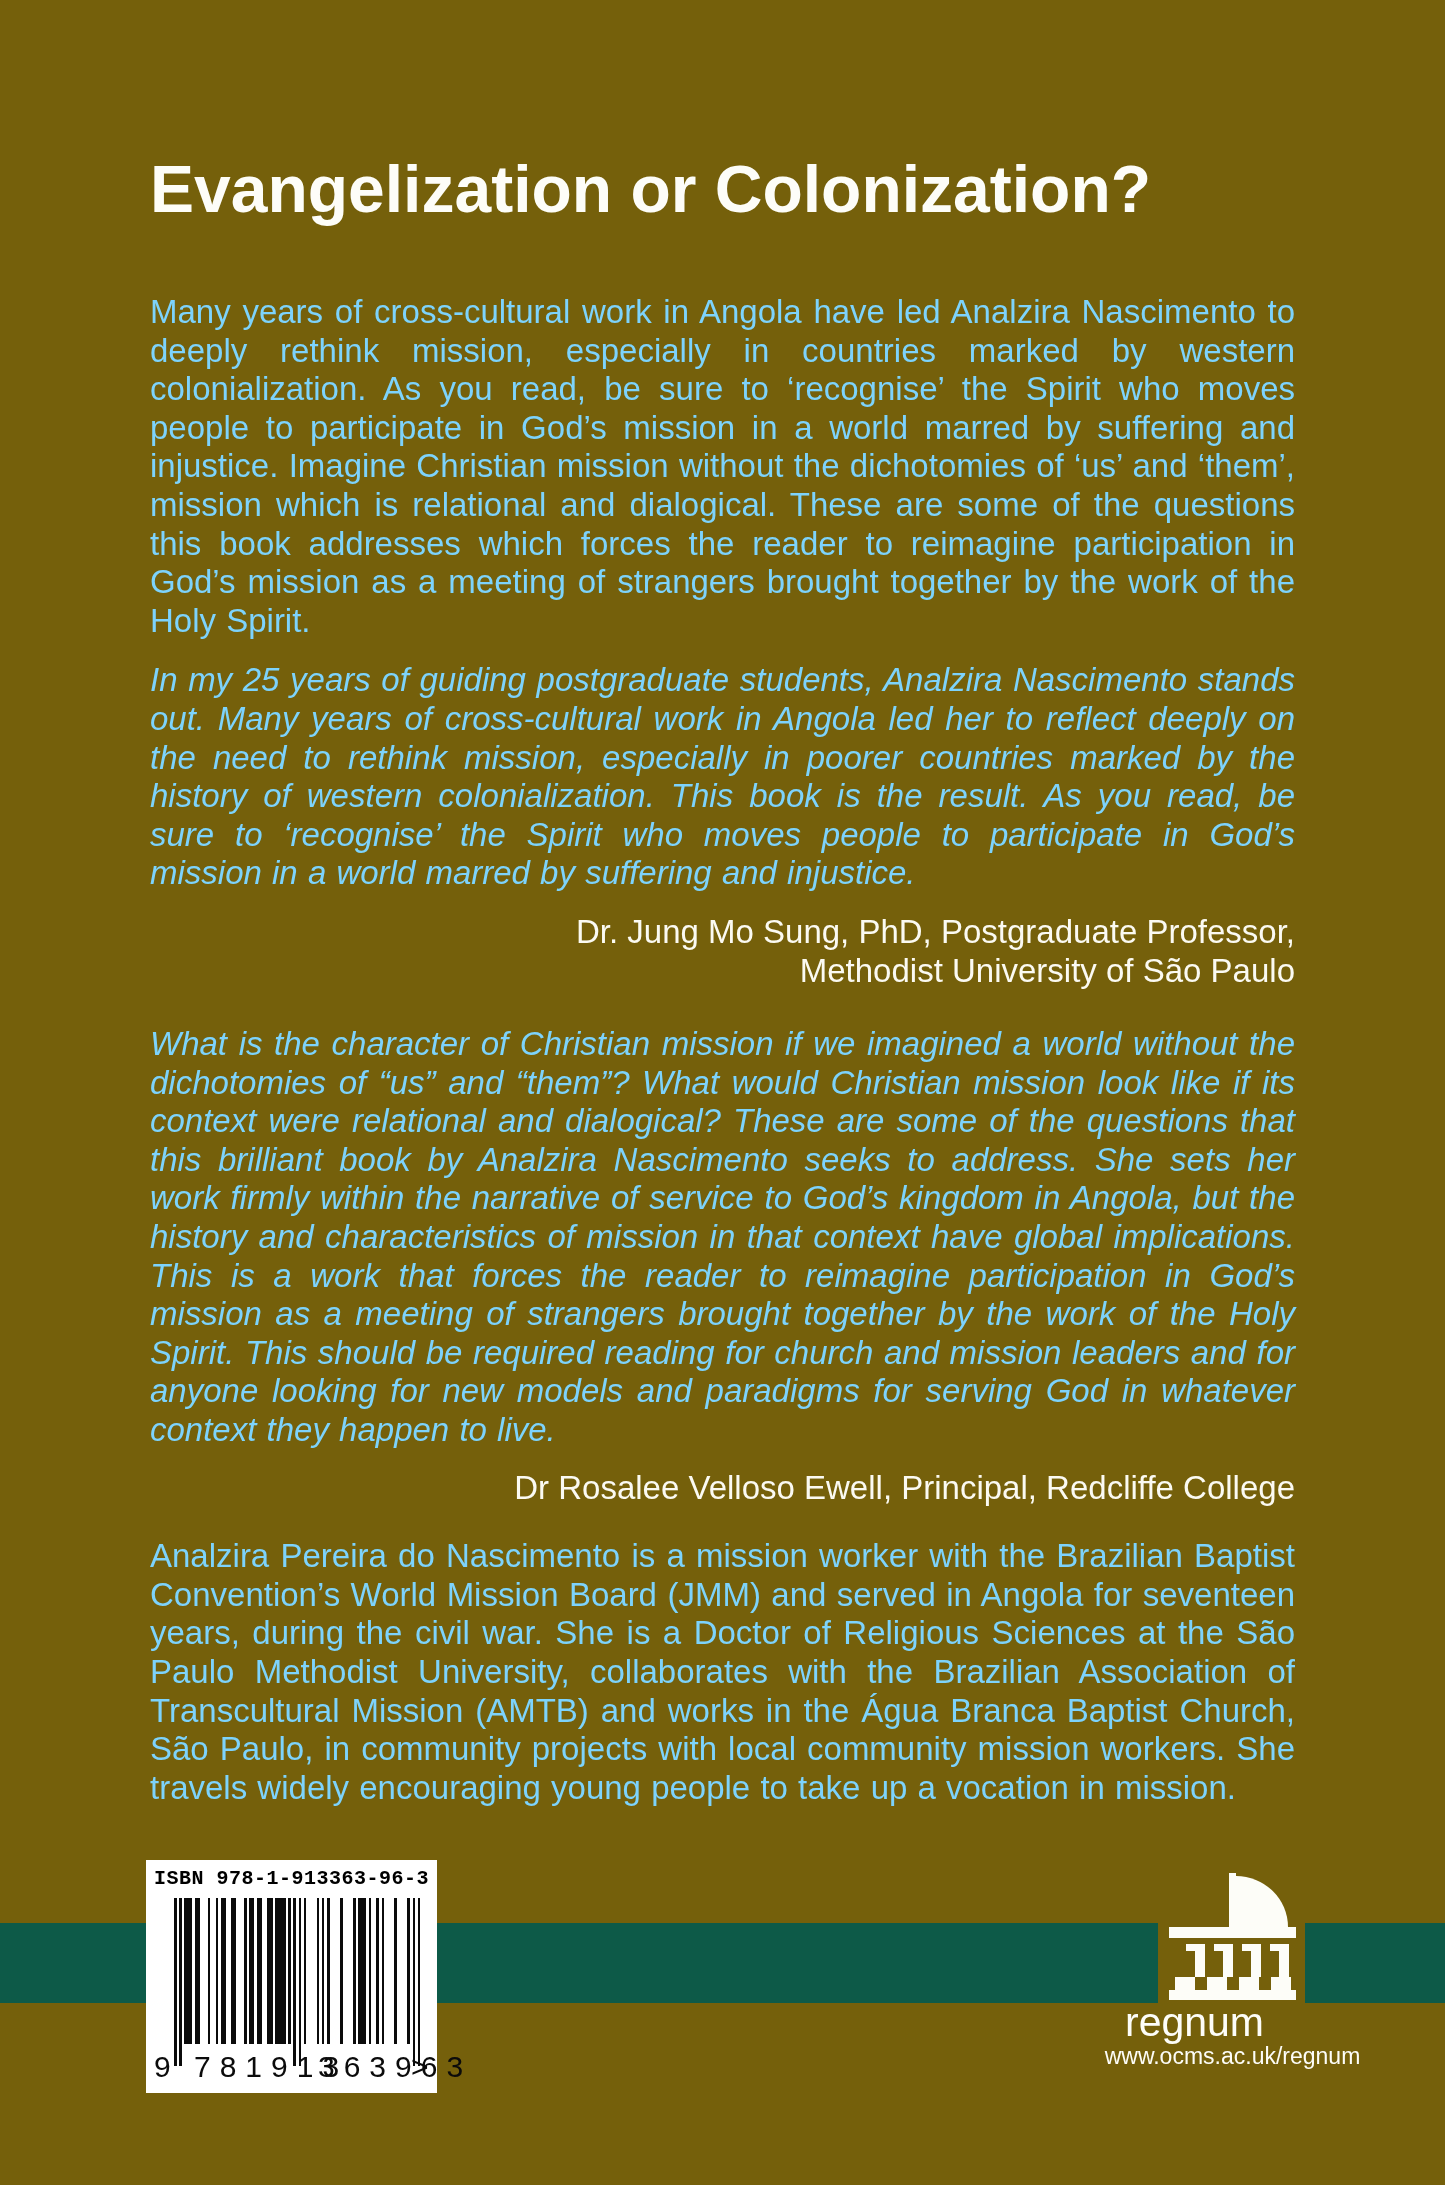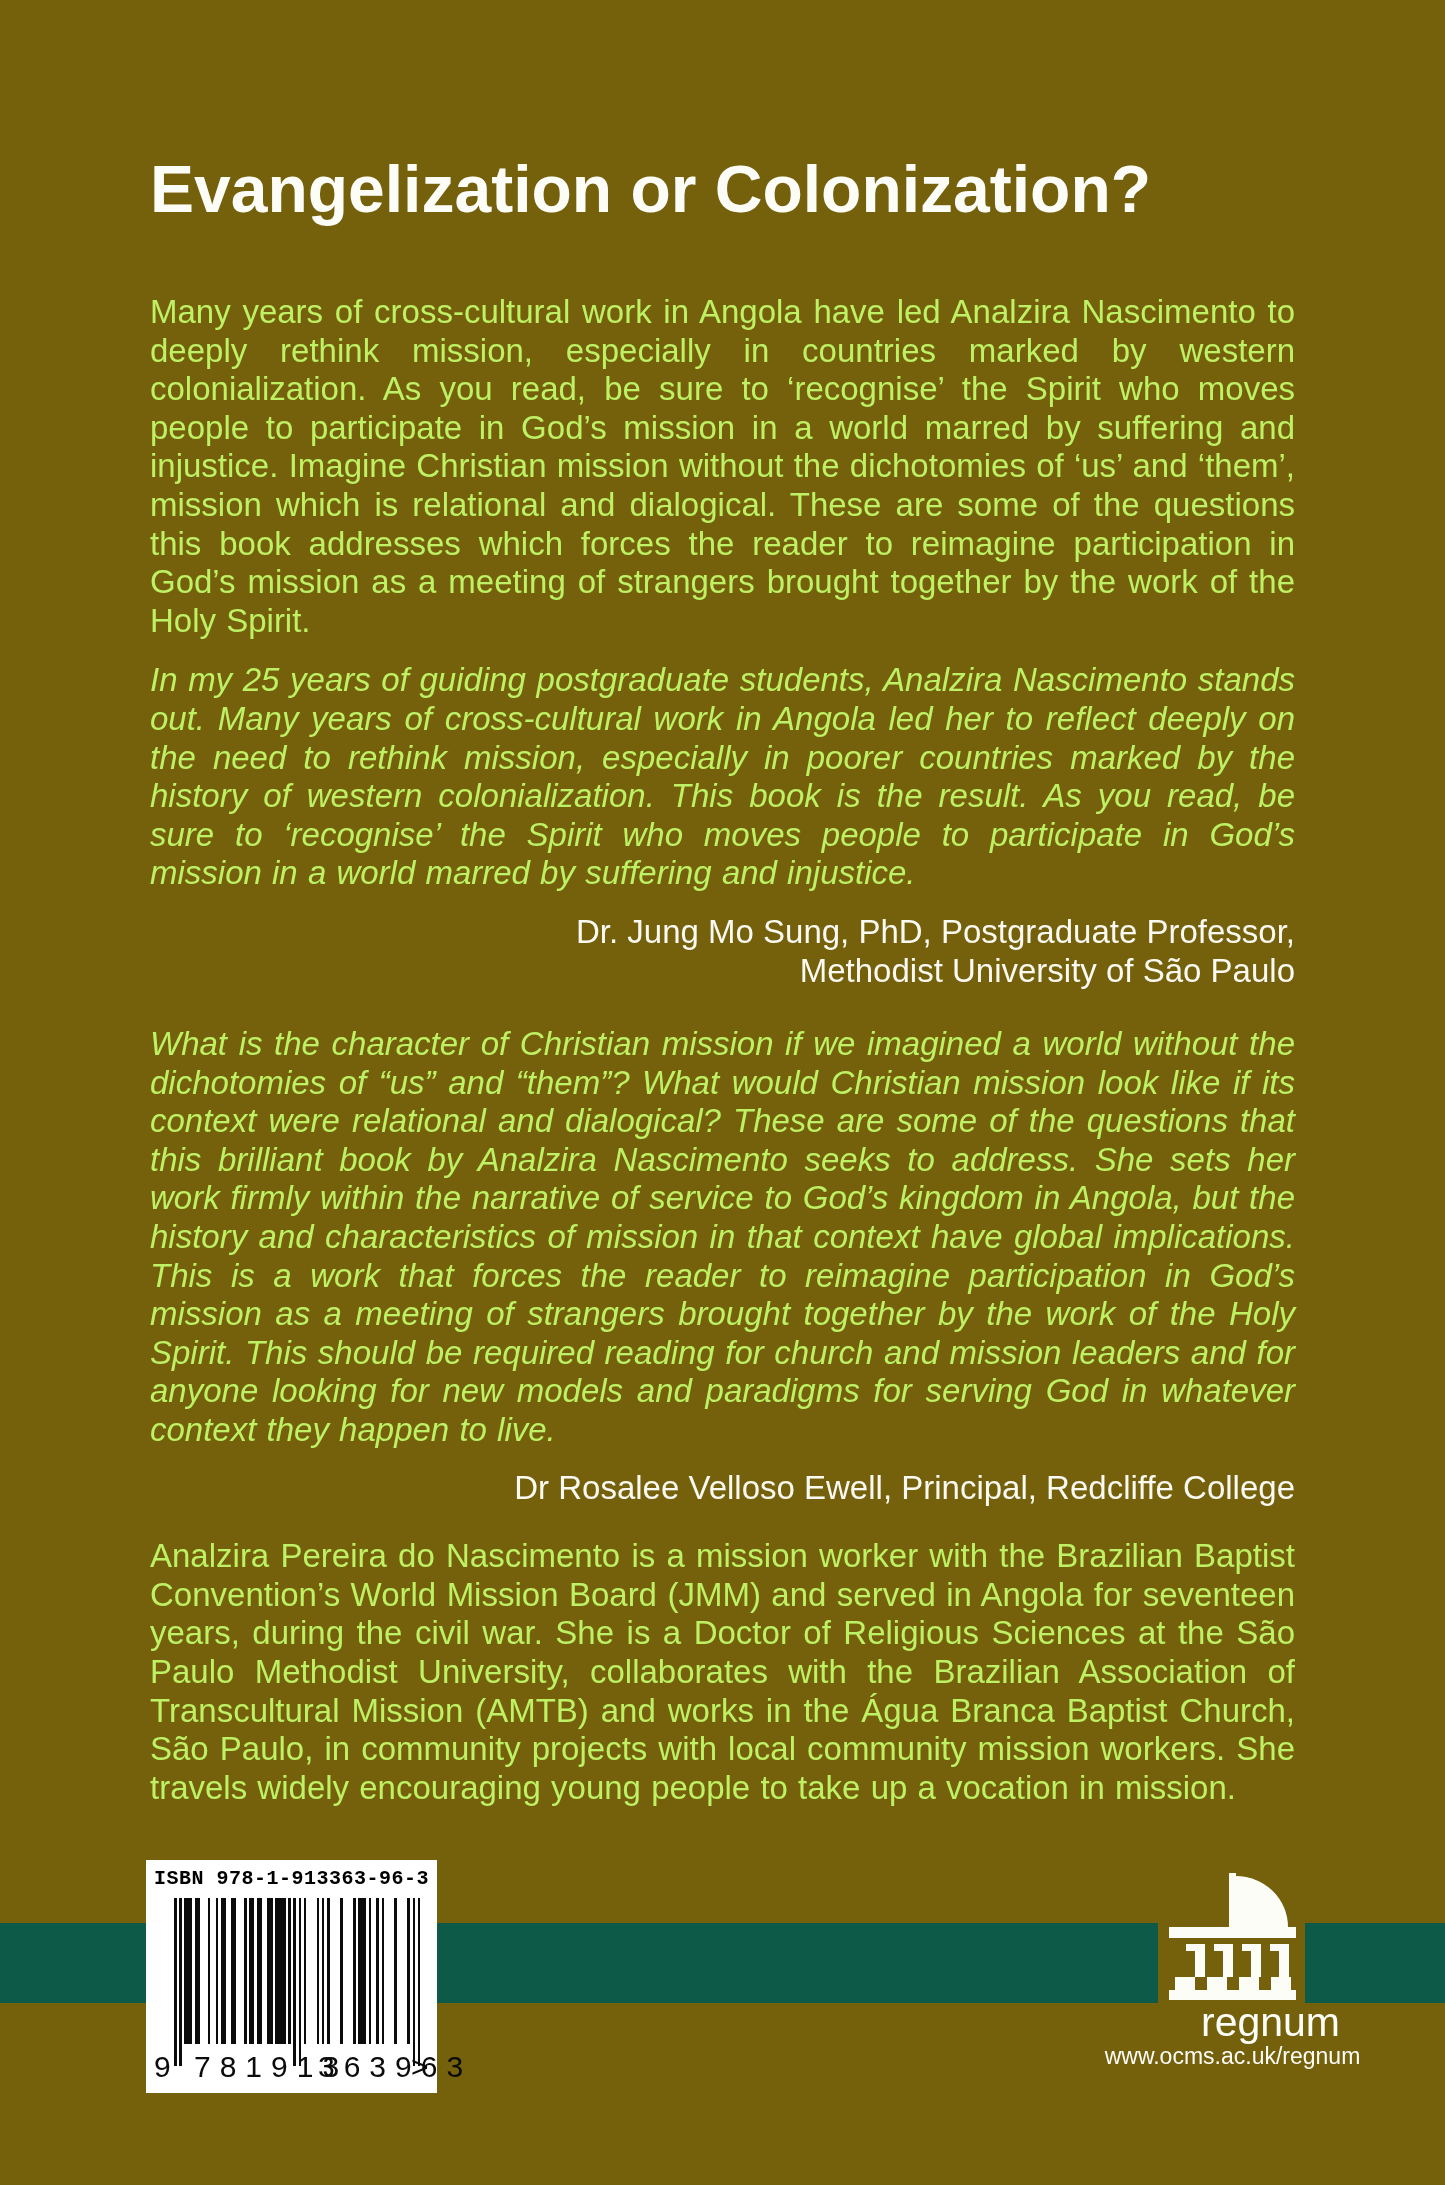--- a/index.html
+++ b/index.html
@@ -20,21 +20,21 @@
     font-size:66px;line-height:76px;
     font-weight:bold;
     letter-spacing:0px;
     color:#fdfdf8;
   }
   .para{
     font-size:33px;line-height:38.6px;
     text-align:justify;
     text-justify:inter-word;
     word-spacing:1px;
-    color:#bef264;
+    color:#7dd3fc;
   }
   .blurb{margin-top:66px;}
   .quote{font-style:italic;}
   .quote-1{margin-top:21px;}
   .attribution{
     font-size:33px;line-height:38.6px;
     text-align:right;
     white-space:pre-line;
     color:#fbfaf2;
   }
@@ -95,21 +95,21 @@
   .building div{position:absolute;background:#fdfdf8;}
   .b-pole{left:60px;top:0;width:7px;height:56px;}
   .b-dome{left:67px;top:3px;width:52px;height:51px;border-top-right-radius:100% 100%;}
   .b-architrave{left:0;top:54px;width:127px;height:11px;}
   .b-slit{top:71px;width:10px;height:33px;}
   .b-serif{top:71px;width:9px;height:7px;}
   .b-col{top:104px;width:20px;height:13px;}
   .b-base{left:0;top:117px;width:127px;height:10px;}
   .regnum-label{
     position:absolute;left:1125px;top:2000px;width:215px;
-    text-align:right;
+    text-align:left;
     font-size:41px;line-height:44px;
     color:#fdfdf8;
   }
   .publisher-url{
     position:absolute;left:1070px;top:2043px;width:325px;
     text-align:center;
     font-size:23px;line-height:26px;
     color:#fdfdf8;
   }
 </style>

